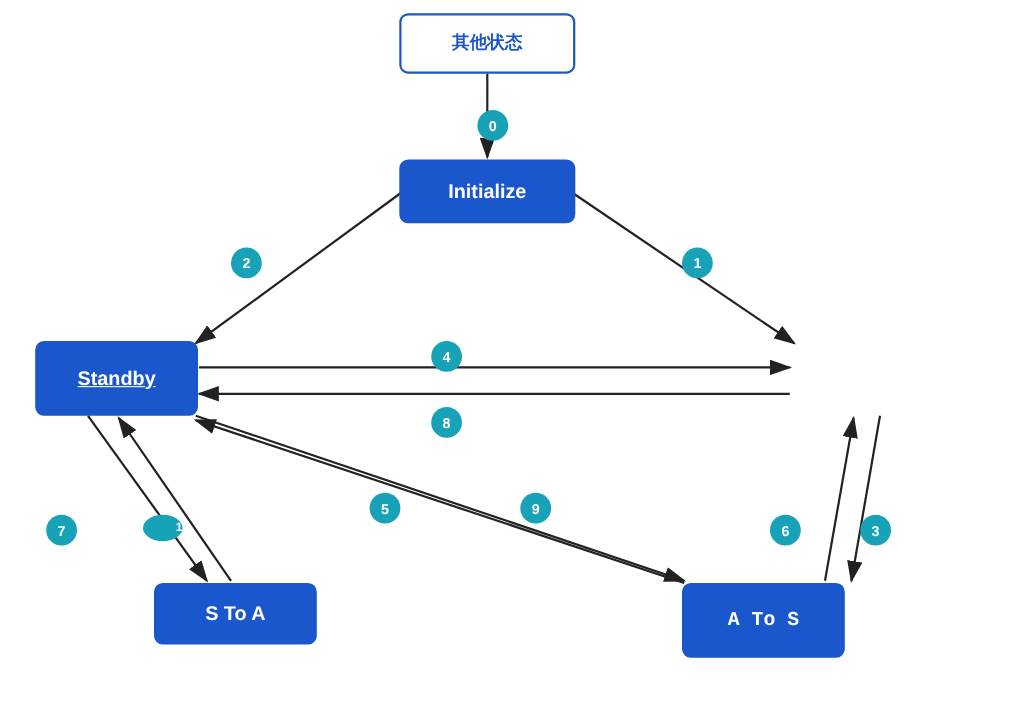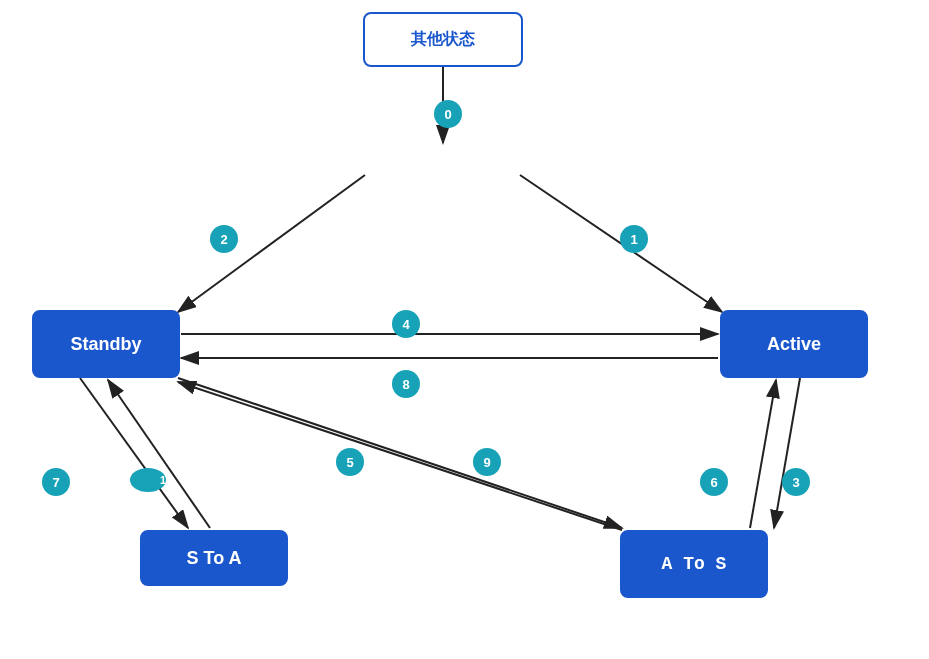--- a/index.html
+++ b/index.html
@@ -99,28 +99,28 @@
     <line x1="178" y1="378" x2="622" y2="528" stroke="#222" stroke-width="2" marker-end="url(#arrow)"></line>
 
     <line x1="622" y1="530" x2="178" y2="382" stroke="#222" stroke-width="2" marker-end="url(#arrow)"></line>
 
   </svg>
 
   <div class="state-box other" style="left:363px; top:12px; width:160px; height:55px;">
     <span>其他状态</span>
   </div>
 
+  <div class="state-box" style="left:363px; top:145px; width:160px; height:58px;">
+    <span>Initialize</span>
+  </div>
 
-  <div class="state-box" style="left:32px; top:310px; width:148px; height:68px;">
+  <div class="state-box" style="left:32px; top:310px; width:148px; height:68px;text-decoration:underline;">
     <span>Standby</span>
   </div>
 
-  <div class="state-box" style="left:720px; top:310px; width:148px; height:68px;">
-    <span>Active</span>
-  </div>
 
   <div class="state-box" style="left:140px; top:530px; width:148px; height:56px;">
     <span>S To A</span>
   </div>
 
   <div class="state-box" style="left:620px; top:530px; width:148px; height:68px;font-family:Liberation Mono, monospace;">
     <span>A To S</span>
   </div>
 
   <div class="badge" style="left:434px; top:100px;">

